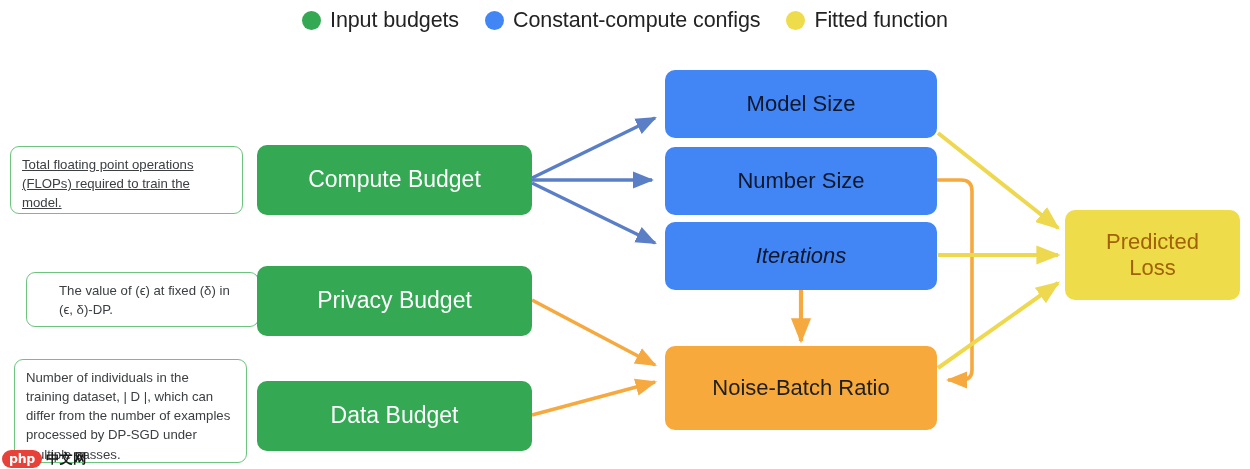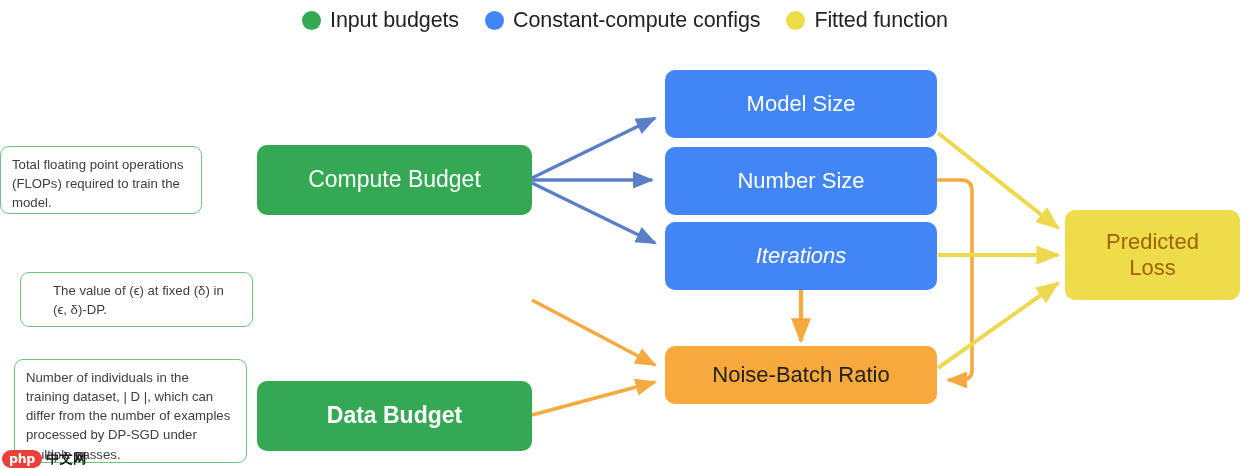--- a/index.html
+++ b/index.html
@@ -22,21 +22,21 @@
   
   #arrows{position:absolute;left:0;top:0;width:1250px;height:469px;pointer-events:none;}
 
   
   .node{
     position:absolute;border-radius:10px;
     display:flex;align-items:center;justify-content:center;text-align:center;
     box-sizing:border-box;line-height:1.18;
   }
   .node-green{background:#34A853;color:#ffffff;font-size:23px;}
-  .node-blue{background:#4285F4;color:#ffffff;font-size:22px;}
+  .node-blue{background:#4285F4;color:#0f172a;font-size:22px;}
   .node-orange{background:#F7A93C;color:#1f1f1f;font-size:22px;}
   .node-yellow{background:#EFDC4B;color:#a16207;font-size:22px;}
 
   
   .tip{
     position:absolute;box-sizing:border-box;
     background:#ffffff;border:1.6px solid #6CC47F;border-radius:9px;
     padding:8px 11px 9px 11px;
     font-size:13.2px;line-height:1.45;color:#3c4043;
   }
@@ -104,54 +104,57 @@
 
     <path d="M937,180 L961,180 Q972,180 972,191 L972,370 Q972,380 961,380 L948,380" stroke="#F5A93F" stroke-width="3.6" fill="none" stroke-linecap="butt" marker-end="url(#ah-orange)"></path>
 
     <g stroke="#EDD84F" stroke-width="4.0" fill="none" stroke-linecap="butt">
       <path d="M938,133 L1058,228" marker-end="url(#ah-yellow)"></path>
       <path d="M938,255 L1058,255" marker-end="url(#ah-yellow)"></path>
       <path d="M938,368 L1058,283" marker-end="url(#ah-yellow)"></path>
     </g>
   </svg>
 
-  <div class="tip" style="left:0;top:146px;width:202px;height:68px;">
+  <div class="tip" style="left:10px;top:146px;width:233px;height:68px;text-decoration:underline;">
     <span>Total floating point operations (FLOPs) required to train the model.</span>
   </div>
 
-  <div class="tip" style="left:20px;top:272px;width:233px;height:55px;padding-left:32px;">
+  <div class="tip" style="left:26px;top:272px;width:233px;height:55px;padding-left:32px;">
     <span>The value of (ϵ) at fixed (δ) in (ϵ, δ)-DP.</span>
   </div>
 
   <div class="tip" style="left:14px;top:359px;width:233px;height:104px;">
     <span>Number of individuals in the training dataset, | D |, which can differ from the number of examples processed by DP-SGD under multiple passes.</span>
   </div>
 
   <div class="node node-green" style="left:257px;top:145px;width:275px;height:70px;">
     <span>Compute Budget</span>
   </div>
 
+  <div class="node node-green" style="left:257px;top:266px;width:275px;height:70px;">
+    <span>Privacy Budget</span>
+  </div>
 
-  <div class="node node-green" style="left:257px;top:381px;width:275px;height:70px;font-weight:bold;">
+  <div class="node node-green" style="left:257px;top:381px;width:275px;height:70px;">
     <span>Data Budget</span>
   </div>
 
   <div class="node node-blue" style="left:665px;top:70px;width:272px;height:68px;">
     <span>Model Size</span>
   </div>
 
   <div class="node node-blue" style="left:665px;top:147px;width:272px;height:68px;">
     <span>Number Size</span>
   </div>
 
   <div class="node node-blue" style="left:665px;top:222px;width:272px;height:68px;font-style:italic;">
     <span>Iterations</span>
   </div>
 
-  <div class="node node-orange" style="left:665px;top:346px;width:272px;height:58px;align-items:center;">
+  <div class="node node-orange" style="left:665px;top:346px;width:272px;height:84px;align-items:center;">
     <span>Noise-Batch Ratio</span>
   </div>
 
   <div class="node node-yellow" style="left:1065px;top:210px;width:175px;height:90px;flex-direction:column;">
     <span>Predicted</span>
     <span>Loss</span>
   </div>
 
   <div class="watermark">
     <span class="wm-php">php</span>

